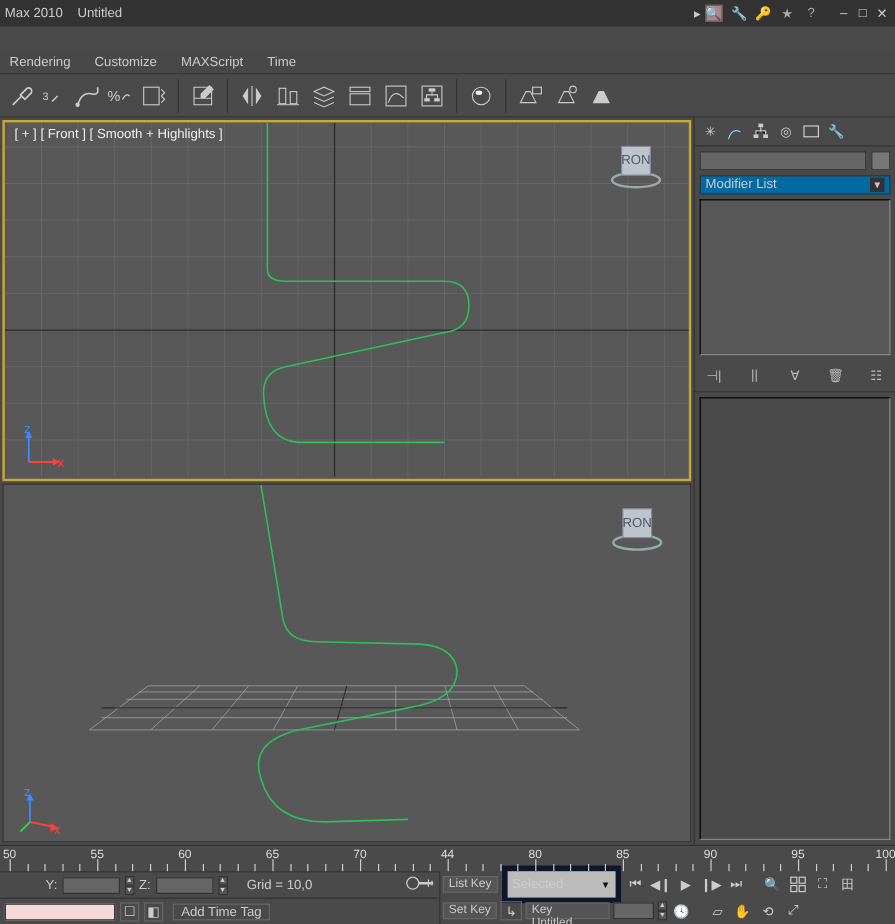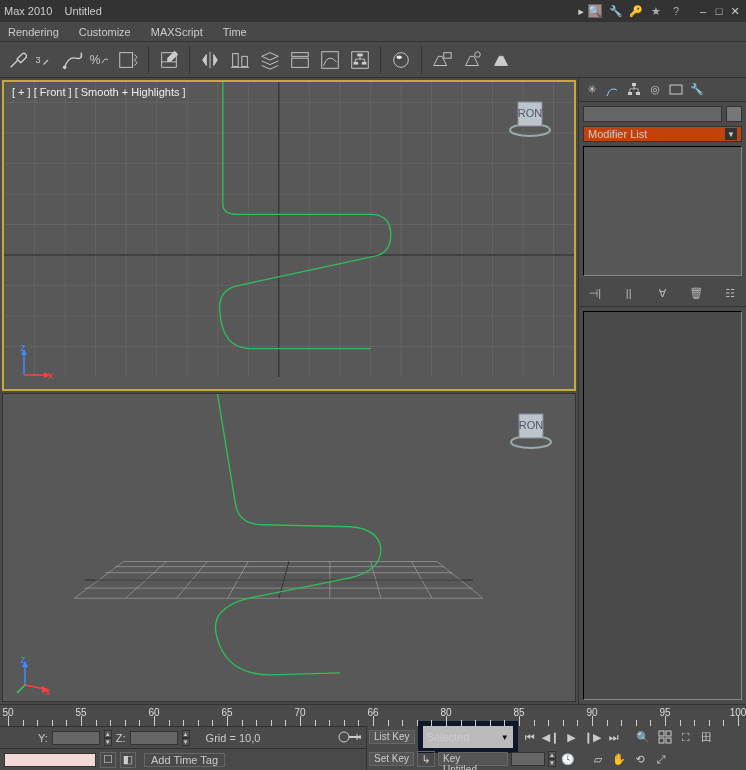--- a/index.html
+++ b/index.html
@@ -8,21 +8,21 @@
 .titlebar .title { color: #bbb; }
 .titlebar .spacer { flex: 1; }
 .search-area { display: flex; align-items: center; gap: 2px; }
 .search-btn { width: 14px; height: 14px; background: #555; display: flex; align-items: center; justify-content: center; border: 1px solid #666; }
 .search-btn.arrow { width: 10px; border: none; background: none; }
 .search-input { width: 170px; height: 16px; background: #e8e8e8; border: 1px solid #888; color: #888; padding: 0 4px; font-style: italic; font-size: 10px; }
 .util-icons { display: flex; gap: 4px; margin-left: 6px; }
 .util-icon { width: 16px; height: 16px; display: flex; align-items: center; justify-content: center; color: #aaa; }
 .win-controls { display: flex; gap: 2px; margin-left: 12px; }
 .win-btn { width: 14px; height: 14px; display: flex; align-items: center; justify-content: center; color: #ccc; }
-.menubar { background: #484848; height: 20px; display: flex; align-items: center; padding: 0 8px; gap: 20px; border-bottom: 1px solid #333; }
+.menubar { background: #484848; height: 20px; display: flex; align-items: center; padding: 0 8px; gap: 20px; border-bottom: 1px solid #333; margin-top: 20px; }
 .menubar span { color: #ccc; }
 .main-toolbar { background: #4a4a4a; height: 36px; display: flex; align-items: center; padding: 0 4px; gap: 2px; border-bottom:1px solid #333; }
 .tb-divider { width: 1px; height: 28px; background: #333; margin: 0 4px; }
 .tb-btn { width: 28px; height: 28px; display: flex; align-items: center; justify-content: center; border: 1px solid transparent; }
 .tb-btn svg { width: 22px; height: 22px; }
 .dropdown.named { height: 20px; background: #ccc; border: 1px solid #222; display: flex; align-items: center; }
 .dropdown.named .dd-text { flex:1; padding:0 4px; color:#111; font-size:10px; overflow:hidden; white-space:nowrap; }
 .dropdown.named .dd-arrow { width:14px; height:100%; background:#bbb; border-left:1px solid #888; display:flex; align-items:center; justify-content:center; color:#111;}
 .content-area { flex: 1; display: flex; overflow:hidden;}
 .viewports { flex: 1; display:flex; flex-direction:column; background:#4a4a4a; padding:2px; gap:2px; overflow:hidden;}
@@ -31,21 +31,21 @@
 .vp-label { position:absolute; top:4px; left:8px; color:#eee; font-size:11px; z-index:5;}
 .grid-canvas { position:absolute; inset:0; }
 .axis-gizmo { position:absolute; bottom:6px; left:12px; width:40px; height:40px; }
 .viewcube { position:absolute; top:10px; right:20px; width:48px; height:48px; }
 .side-panel { width:168px; background:#4a4a4a; border-left:1px solid #333; display:flex; flex-direction:column;}
 .cmd-tabs { height:24px; display:flex; align-items:center; gap:3px; padding:0 4px; border-bottom:1px solid #333; }
 .cmd-tab { width:18px; height:18px; display:flex; align-items:center; justify-content:center;}
 .namefield-row { display:flex; gap:4px; padding:4px;}
 .name-input { flex:1; height:16px; background:#666; border:1px solid #333; }
 .color-swatch { width:16px; height:16px; background:#777; border:1px solid #333;}
-.modlist-label { background:#c2410c; border:1px solid #333; margin:0 4px; padding:1px 4px; display:flex; align-items:center;}
+.modlist-label { background:#0369a1; border:1px solid #333; margin:0 4px; padding:1px 4px; display:flex; align-items:center;}
 .modlist-label .dd-arrow2 { margin-left:auto; width:12px; height:12px; background:#333; color:#ccc; display:flex; align-items:center; justify-content:center; font-size:8px;}
 .mod-stack { margin:4px; height:130px; background:#575757; border:1px inset #333; }
 .mod-toolbar { display:flex; gap:6px; justify-content:space-around; padding:4px 2px; border-bottom:1px solid #333;}
 .mod-btn { width:18px; height:18px; display:flex; align-items:center; justify-content:center; color:#bbb;}
 .rollout-area { flex:1; margin:4px; background:#4a4a4a; border:1px inset #333;}
 .timeline { height:22px; background:#4a4a4a; border-top:1px solid #333; display:flex; align-items:flex-end; padding:0 8px; }
 .timeline .ticks { flex:1; position:relative; height:20px;margin-top:48px; }
 .tick { position:absolute; bottom:0; width:1px; height:6px; background:#ccc;}
 .tick.major { height:10px;}
 .tick-label { position:absolute; bottom:8px; transform:translateX(-50%); color:#ddd; font-size:10px;}
@@ -367,21 +367,21 @@
       <div class="tick" style="left: 34%;"></div>
       <div class="tick" style="left: 36%;"></div>
       <div class="tick" style="left: 38%;"></div>
       <div class="tick major" style="left: 40%;"></div>
       <div class="tick-label" style="left: 40%;">70</div>
       <div class="tick" style="left: 42%;"></div>
       <div class="tick" style="left: 44%;"></div>
       <div class="tick" style="left: 46%;"></div>
       <div class="tick" style="left: 48%;"></div>
       <div class="tick major" style="left: 50%;"></div>
-      <div class="tick-label" style="left: 50%;">66</div>
+      <div class="tick-label" style="left: 50%;">44</div>
       <div class="tick" style="left: 52%;"></div>
       <div class="tick" style="left: 54%;"></div>
       <div class="tick" style="left: 56%;"></div>
       <div class="tick" style="left: 58%;"></div>
       <div class="tick major" style="left: 60%;"></div>
       <div class="tick-label" style="left: 60%;">80</div>
       <div class="tick" style="left: 62%;"></div>
       <div class="tick" style="left: 64%;"></div>
       <div class="tick" style="left: 66%;"></div>
       <div class="tick" style="left: 68%;"></div>

